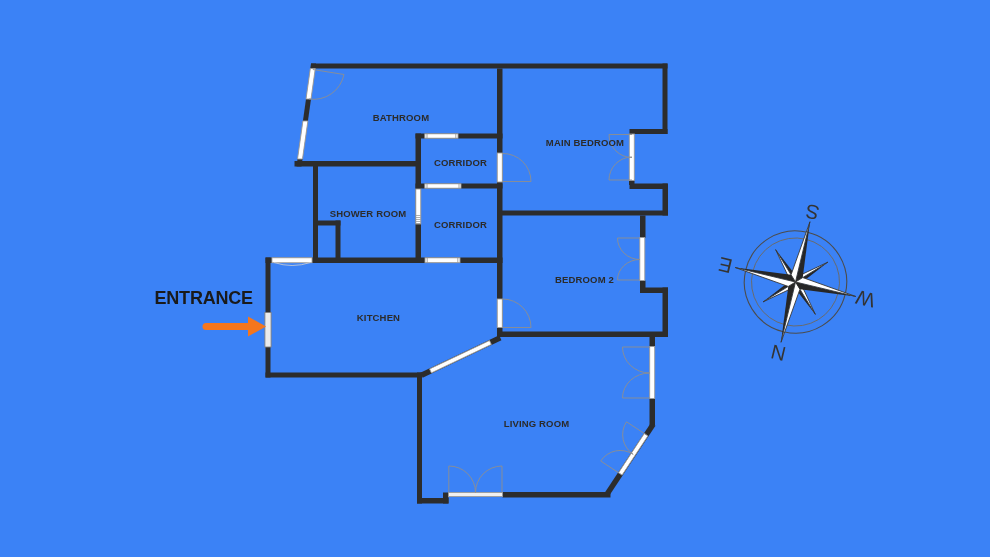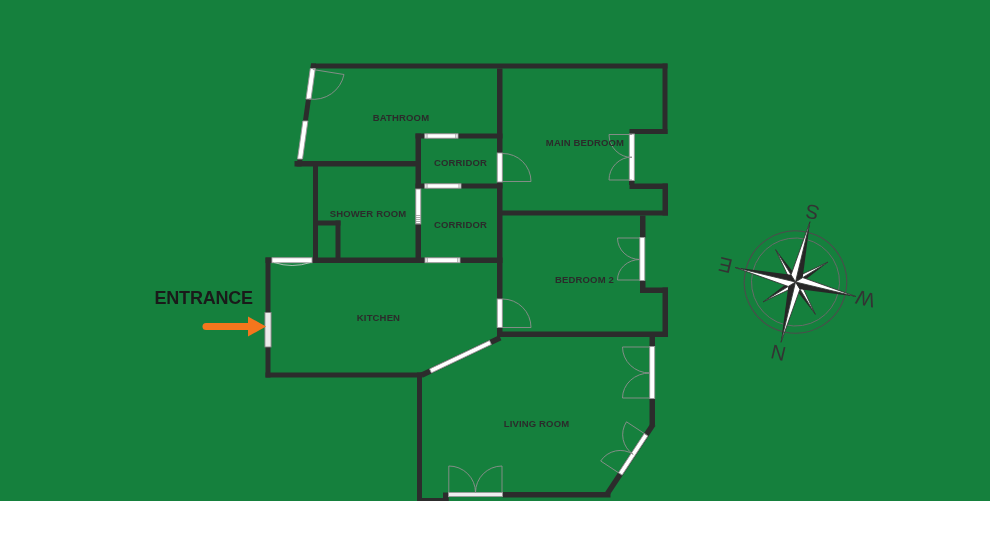--- a/index.html
+++ b/index.html
@@ -1,16 +1,16 @@
 <!DOCTYPE html>
 <html><head>
 <meta charset="utf-8">
 <style>
   html,body{margin:0;padding:0;background:#ffffff;}
-  .page{position:relative;width:990px;height:501px;background:#15803d;overflow:hidden;}
+  .page{position:relative;width:990px;height:557px;background:#3b82f6;overflow:hidden;}
   text{font-family:"Liberation Sans", sans-serif;}
 </style>
 </head>
 <body>
 <div class="page">
 <svg width="990" height="557" viewBox="0 0 990 557" xmlns="http://www.w3.org/2000/svg">
 <defs></defs>
 <g id="plan">
 
 <rect x="311" y="63.5" width="356.5" height="5" fill="#2c2c2c"></rect>

